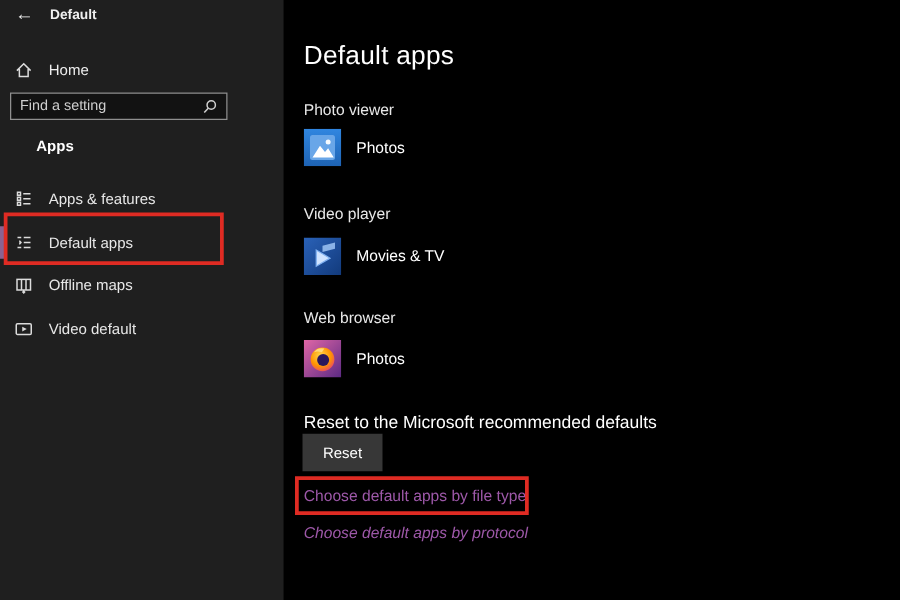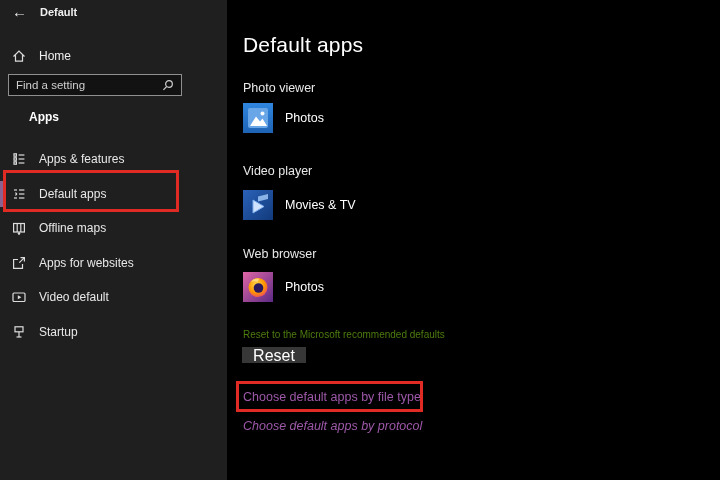--- a/index.html
+++ b/index.html
@@ -88,25 +88,25 @@
   .app-row {
     position: absolute; left: 16px; height: 30px;
     display: flex; align-items: center; gap: 12px; cursor: default;
   }
   .app-row.r0 { top: 103px; }
   .app-row.r1 { top: 190px; justify-content: flex-end; }
   .app-row.r2 { top: 272px; }
   .app-tile { width: 30px; height: 30px; flex: 0 0 30px; display: block; }
   .app-name { font-size: 12.5px; color: #fff; }
 
-  .reset-desc { position: absolute; left: 16px; top: 329px; font-size: 10px; color: #4d7c0f; }
+  .reset-desc { position: absolute; left: 16px; top: 329px; font-size: 14px; color: #ffffff; }
   .reset-btn {
-    position: absolute; left: 15px; top: 347px; width: 64px; height: 16px;
+    position: absolute; left: 15px; top: 347px; width: 64px; height: 30px;
     background: var(--reset-button-bg, #373737); border: none; color: #fff;
-    font-family: "Liberation Sans", sans-serif; font-size: 16px; cursor: default;
+    font-family: "Liberation Sans", sans-serif; font-size: 12px; cursor: default;
   }
 
   .dlink {
     position: absolute; left: 16px; font-size: 12.5px;
     color: var(--accent-link, #9d58a8); text-decoration: none; cursor: default;
   }
   .dlink.l0 { top: 390px; }
   .dlink.l1 { top: 419px; font-style: italic; }
   .dlink.l2 { top: 446px; }
 </style>
@@ -165,45 +165,29 @@
     <div class="nav-item">
       <svg class="icon16" viewBox="0 0 16 16">
         <rect x="2.6" y="3.5" width="10.8" height="8.5"></rect>
         <line x1="6.2" y1="3.5" x2="6.2" y2="12"></line>
         <line x1="9.8" y1="3.5" x2="9.8" y2="12"></line>
         <path d="M8 12 v2 M6.9 13.2 L8 14.3 L9.1 13.2"></path>
       </svg>
       <span>Offline maps</span>
     </div>
 
-    <div class="nav-item">
-      <svg class="icon16" viewBox="0 0 16 16">
-        <path d="M7 4.5 H2.6 V13.4 H11.5 V9"></path>
-        <path d="M9.5 2.6 H13.4 V6.5"></path>
-        <line x1="13.2" y1="2.8" x2="8.3" y2="7.7"></line>
-      </svg>
-      <span>Apps for websites</span>
-    </div>
 
     <div class="nav-item">
       <svg class="icon16" viewBox="0 0 16 16">
         <rect x="2" y="4" width="12" height="8.5" rx="1"></rect>
         <polygon class="fill" points="6.8,6.3 6.8,10.2 10.4,8.2"></polygon>
       </svg>
       <span>Video default</span>
     </div>
 
-    <div class="nav-item">
-      <svg class="icon16" viewBox="0 0 16 16">
-        <rect x="4" y="2.8" width="8" height="5"></rect>
-        <line x1="8" y1="7.8" x2="8" y2="13"></line>
-        <line x1="5.5" y1="13" x2="10.5" y2="13"></line>
-      </svg>
-      <span>Startup</span>
-    </div>
 
   </div>
 
   <div class="annotation sidebar-rect"></div>
 </div>
 
 <div class="main">
 
   <h1 class="page-title">Default apps</h1>
 

